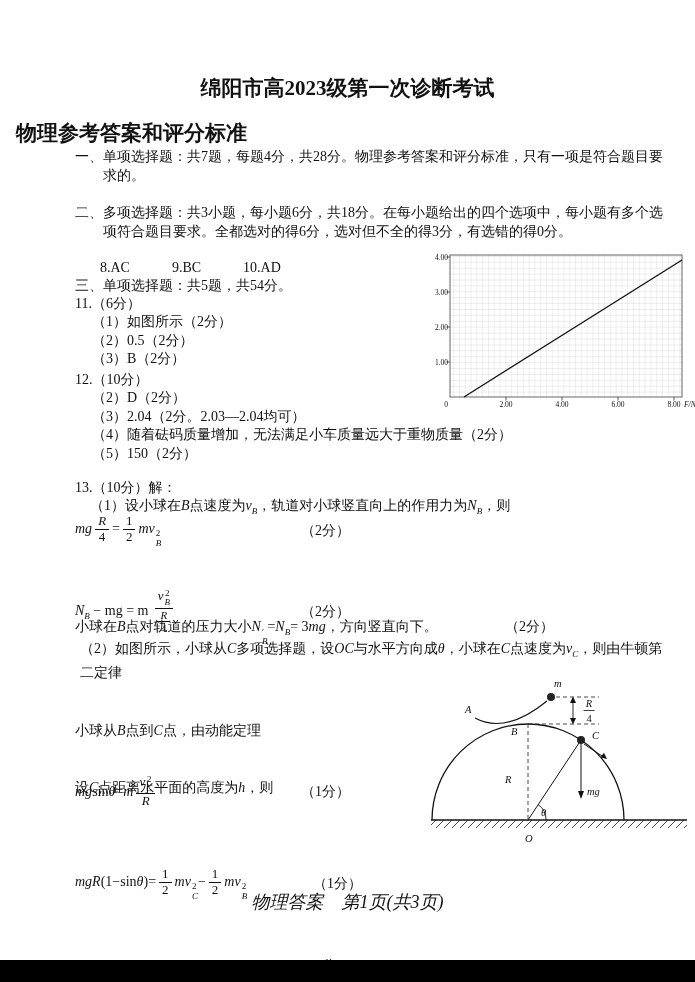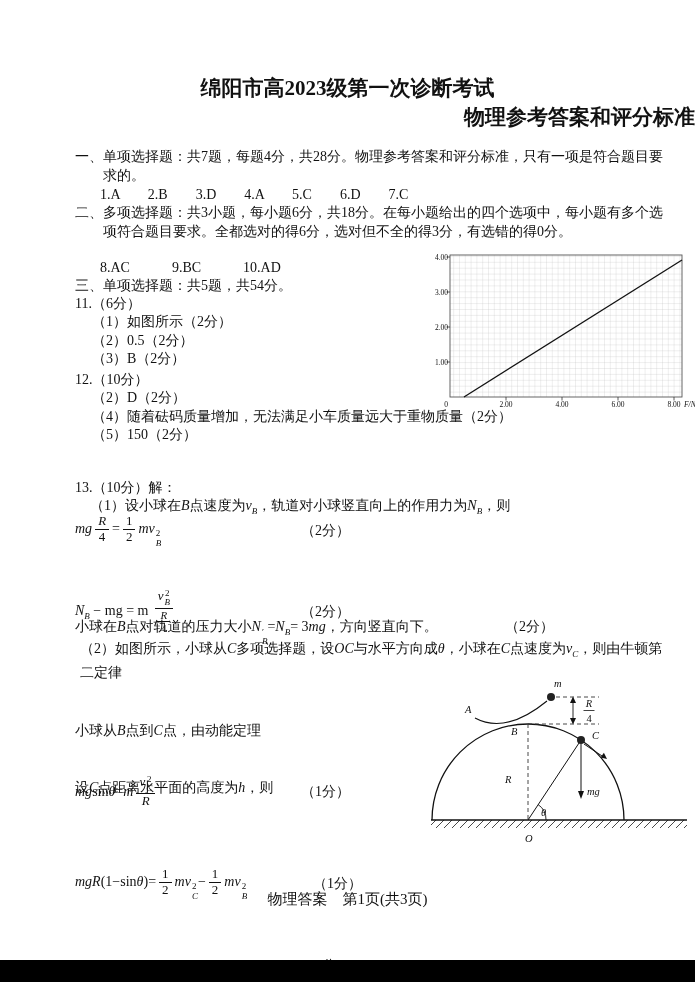--- a/index.html
+++ b/index.html
@@ -1,66 +1,66 @@
 <!DOCTYPE html>
 <html><head>
 <meta charset="utf-8">
 <style>
   html,body{margin:0;padding:0;background:#e8e8e8;}
   .page{position:relative;width:695px;height:982px;background:#fff;overflow:hidden;
         font-family:"Liberation Serif","DejaVu Serif",serif;color:#111;font-size:14px;}
   .title{position:absolute;top:74px;left:0;right:0;text-align:center;font-size:21px;font-weight:bold;margin:0;}
-  .subtitle{position:absolute;top:103px;left:0;right:0;text-align:right;font-size:21px;font-weight:bold;margin:0;}
+  .subtitle{position:absolute;top:103px;left:0;right:0;text-align:left;font-size:21px;font-weight:bold;margin:16px;}
   .blk{position:absolute;left:75px;line-height:18.8px;}
   .hang{width:572px;padding-left:28px;text-indent:-28px;}
   .lines div{line-height:18.6px;}
   .mi{font-style:italic;}
   .sb{font-size:9px;font-style:italic;}
   .frac{display:inline-flex;flex-direction:column;align-items:center;vertical-align:middle;
         margin:0 3px;line-height:1.15;font-size:13px;text-align:center;}
   .frac .num{border-bottom:1px solid #111;padding:0 3px;display:flex;justify-content:center;}
   .frac .den{padding:0 3px;display:flex;justify-content:center;}
   .frac.small{font-size:11px;}
   .ss{display:inline-flex;flex-direction:column;font-size:9px;line-height:1.05;vertical-align:-4px;margin-left:1px;}
   .frow{position:relative;display:flex;align-items:center;width:330px;}
   .score{position:absolute;left:226px;white-space:nowrap;}
   .score.far{left:430px;}
-  .footer{position:absolute;top:890px;left:0;right:0;text-align:center;font-size:15px;}
+  .footer{position:absolute;top:890px;left:0;right:0;text-align:center;font-size:18px;font-style:italic;}
   .botbar{position:absolute;left:0;right:0;bottom:0;height:22px;background:#000;}
   svg{position:absolute;}
   svg text{font-family:"Liberation Serif","DejaVu Serif",serif;fill:#111;}
   .gt{font-size:7.5px;}
   .dt{font-size:10.5px;}
 </style>
 </head>
 <body>
 
 <div class="page">
 
   <h1 class="title">绵阳市高2023级第一次诊断考试</h1>
   <h2 class="subtitle">物理参考答案和评分标准</h2>
 
   <div class="blk hang" style="top:148px">一、单项选择题：共7题，每题4分，共28分。物理参考答案和评分标准，只有一项是符合题目要求的。</div>
-  <div class="blk" style="top:186px;left:100px">1.A　　2.B　　3.D　　4.A　　5.C　　6.D　　7.C</div>
 
   <div class="blk hang" style="top:204px">二、多项选择题：共3小题，每小题6分，共18分。在每小题给出的四个选项中，每小题有多个选项符合题目要求。全都选对的得6分，选对但不全的得3分，有选错的得0分。</div>
   <div class="blk" style="top:259px;left:100px">8.AC　　　9.BC　　　10.AD</div>
 
   <div class="blk" style="top:277px">三、单项选择题：共5题，共54分。</div>
 
   <div class="blk" style="top:295px">11.（6分）</div>
   <div class="blk lines" style="top:313px;left:92px">
     <div>（1）如图所示（2分）</div>
     <div>（2）0.5（2分）</div>
     <div>（3）B（2分）</div>
   </div>
 
   <div class="blk" style="top:371px">12.（10分）</div>
   <div class="blk lines" style="top:389px;left:92px">
     <div>（2）D（2分）</div>
+    <div>（3）2.04（2分。2.03—2.04均可）</div>
     <div>（4）随着砝码质量增加，无法满足小车质量远大于重物质量（2分）</div>
     <div>（5）150（2分）</div>
   </div>
 
   <div class="blk" style="top:479px">13.（10分）解：</div>
 
   <div class="blk" style="top:497px;left:90px;width:585px">
     <span>（1）设小球在</span><i class="mi">B</i><span>点速度为</span><i class="mi">v</i><sub class="sb">B</sub><span>，轨道对小球竖直向上的作用力为</span><i class="mi">N</i><sub class="sb">B</sub><span>，则</span>
   </div>
 

